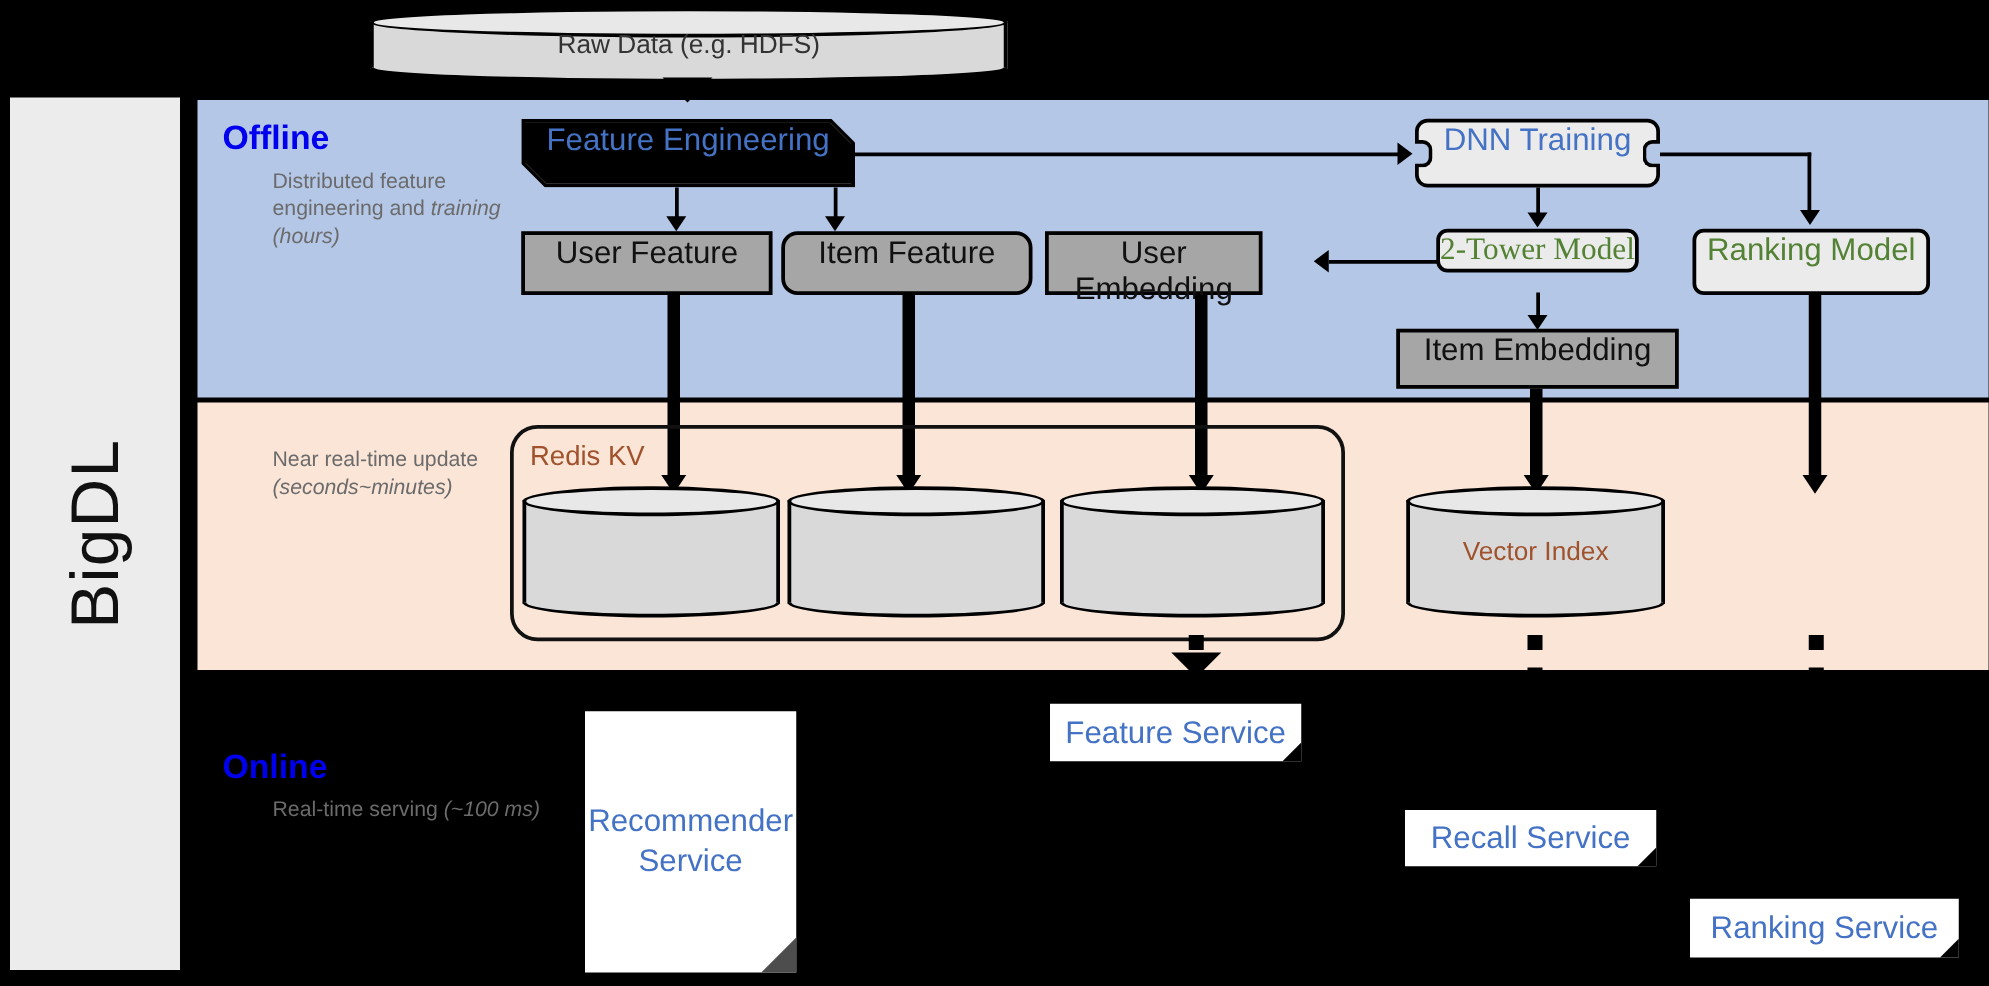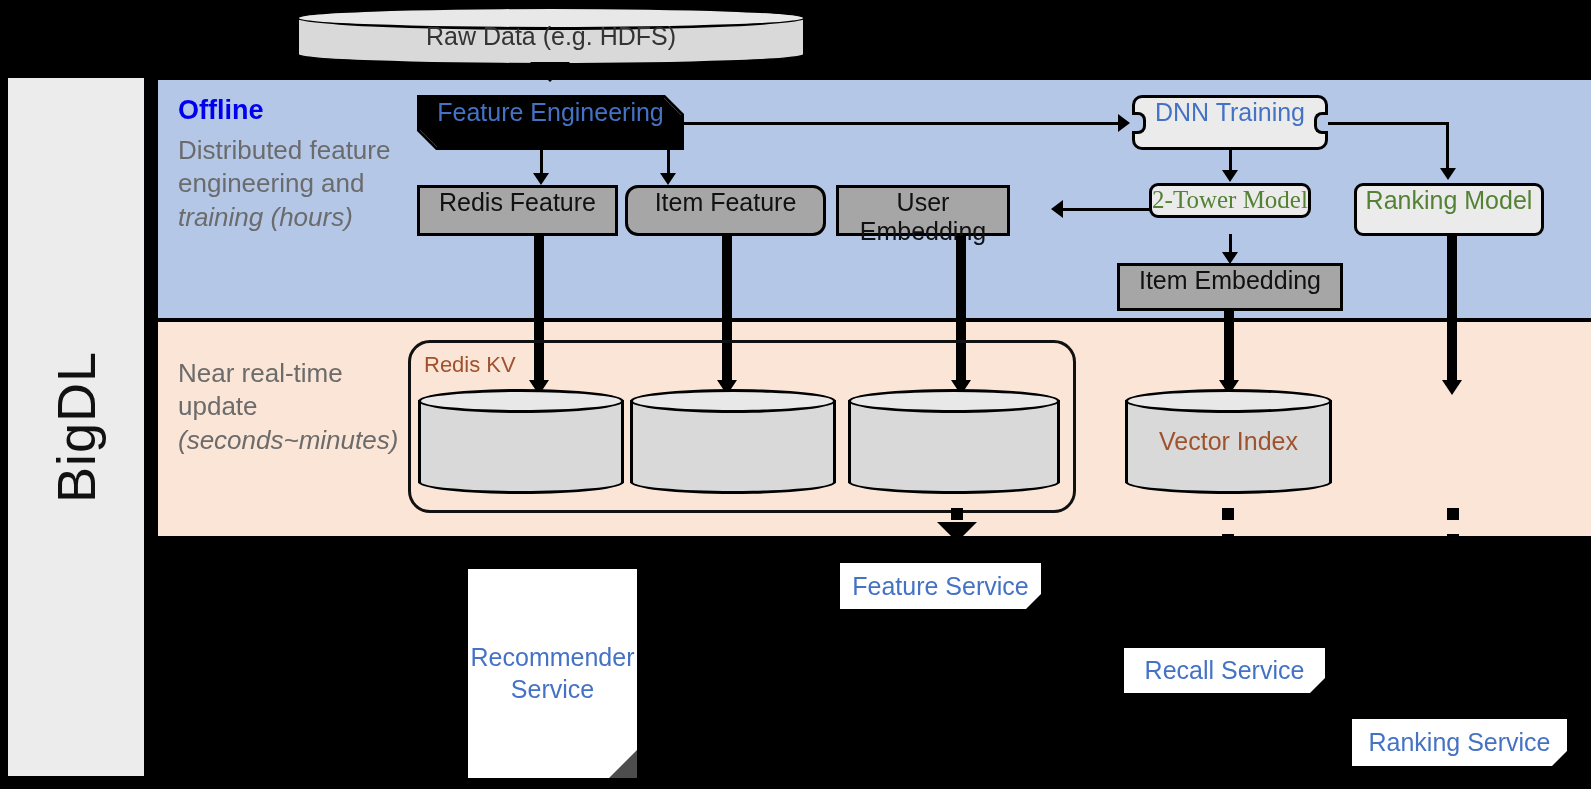--- a/index.html
+++ b/index.html
@@ -15,21 +15,21 @@
 
   
   #bigdl-rail{position:absolute;left:8px;top:78px;width:136px;height:698px;
               background:#ececec;display:flex;align-items:center;justify-content:center;}
   #bigdl-text{writing-mode:vertical-rl;transform:rotate(180deg);
               font-size:54px;color:#111;letter-spacing:1px;white-space:nowrap;}
 
   
   .band-label{position:absolute;}
   .band-title{font-size:27px;color:#0000ee;font-weight:600;margin:0 0 8px 0;}
-  .band-desc{font-size:26px;color:#6b6b6b;line-height:1.28;width:230px;}
+  .band-desc{font-size:17px;color:#6b6b6b;line-height:1.28;width:230px;margin-left:40px;}
   .band-desc i{font-style:italic;}
 
   
   .node{position:absolute;box-sizing:border-box;display:flex;
         align-items:flex-start;justify-content:center;text-align:center;}
 
   
   .box-grey{background:#a6a6a6;border:3px solid #000;
             font-size:25px;color:#111;}
   
@@ -61,21 +61,21 @@
   
   .cyl{position:absolute;}
   .cyl .body{position:absolute;left:0;right:0;top:11px;bottom:11px;
              background:#d9d9d9;border-left:3px solid #000;border-right:3px solid #000;}
   .cyl .top{position:absolute;left:0;right:0;top:0;height:24px;
             background:#e8e8e8;border:3px solid #000;border-radius:50%;box-sizing:border-box;}
   .cyl .bot{position:absolute;left:0;right:0;bottom:0;height:24px;
             background:#d9d9d9;border:3px solid #000;border-radius:50%;box-sizing:border-box;
             clip-path:inset(50% 0 -6px 0);}
   .cyl .lbl{position:absolute;inset:0;display:flex;align-items:center;
-            justify-content:center;font-size:25px;color:#a0522d;z-index:3;}
+            justify-content:center;font-size:21px;color:#a0522d;z-index:3;}
   .cyl .lbl.dark{color:#333;}
 
   
   #redis-kv{position:absolute;border:3px solid #111;border-radius:22px;
             background:transparent;}
   #redis-kv-label{position:absolute;font-size:22px;color:#a0522d;}
 
   
   .note{position:absolute;background:#fff;font-size:25px;color:#4472c4;
         display:flex;align-items:center;justify-content:center;text-align:center;
@@ -120,36 +120,40 @@
   <div class="ln ln-v" style="left:549px;top:66px;height:10px;"></div>
   <div class="ah ah-down-fat" style="left:530px;top:62px;"></div>
 
   <div class="band-label" style="left:178px;top:95px;">
     <div class="band-title">Offline</div>
     <div class="band-desc"><span>Distributed feature engineering and </span><i>training (hours)</i></div>
   </div>
   <div class="band-label" style="left:178px;top:357px;">
     <div class="band-desc"><span>Near real-time update </span><i>(seconds~minutes)</i></div>
   </div>
+  <div class="band-label" style="left:178px;top:598px;">
+    <div class="band-title">Online</div>
+    <div class="band-desc"><span>Real-time serving </span><i>(~100 ms)</i></div>
+  </div>
 
   <div class="fe-wrap" style="left:417px;top:95px;width:267px;height:55px;background:#000;
        clip-path:polygon(0 0, calc(100% - 19px) 0, 100% 19px, 100% 100%, 19px 100%, 0 calc(100% - 19px));">
     <div class="node" id="feature-engineering" style="left:3px;top:3px;width:261px;height:49px;position:absolute;">
       <span>Feature Engineering</span>
     </div>
   </div>
 
   <div class="node box-proc rounded" id="dnn-training" style="left:1132px;top:95px;width:196px;height:55px;">
     <div id="dnn-notch-l"></div>
     <div id="dnn-notch-r"></div>
     <span>DNN Training</span>
   </div>
 
   <div class="node box-grey" style="left:417px;top:185px;width:201px;height:51px;">
-    <span>Redis Feature</span>
+    <span>User Feature</span>
   </div>
   <div class="node box-grey" style="left:625px;top:185px;width:201px;height:51px;border-radius:13px;">
     <span>Item Feature</span>
   </div>
   <div class="node box-grey" style="left:836px;top:185px;width:174px;height:51px;">
     <span>User Embedding</span>
   </div>
 
   <div class="node box-proc rounded txt-green" style="left:1149px;top:183px;width:162px;height:35px;font-family:Liberation Serif, serif;">
     <span>2-Tower Model</span>

